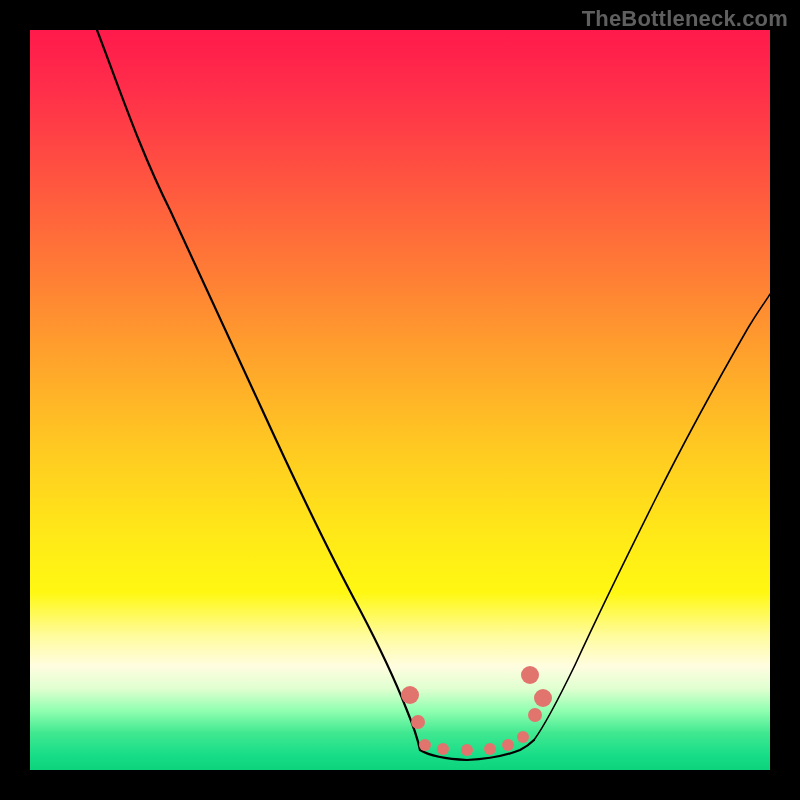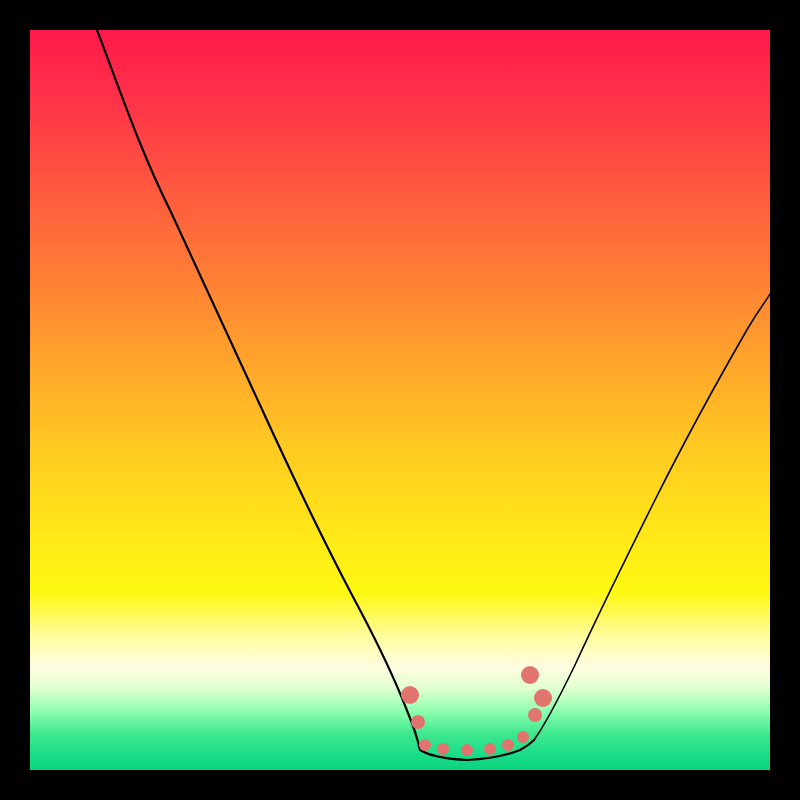--- a/index.html
+++ b/index.html
@@ -120,13 +120,14 @@
 
       <circle class="marker-small" cx="395" cy="715" r="6"></circle>
       <circle class="marker-small" cx="413" cy="719" r="6"></circle>
       <circle class="marker-small" cx="437" cy="720" r="6"></circle>
       <circle class="marker-small" cx="460" cy="719" r="6"></circle>
       <circle class="marker-small" cx="478" cy="715" r="6"></circle>
       <circle class="marker-small" cx="493" cy="707" r="6"></circle>
     </svg>
   </div>
 
+  <div class="watermark">TheBottleneck.com</div>
 </div>
 
 </body></html>

